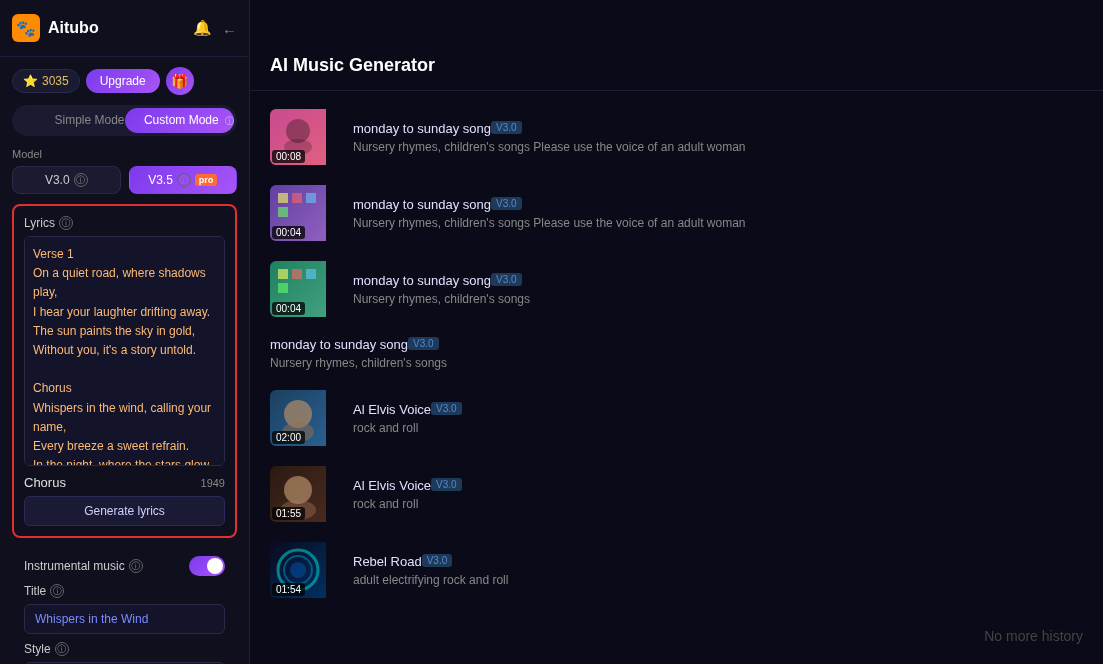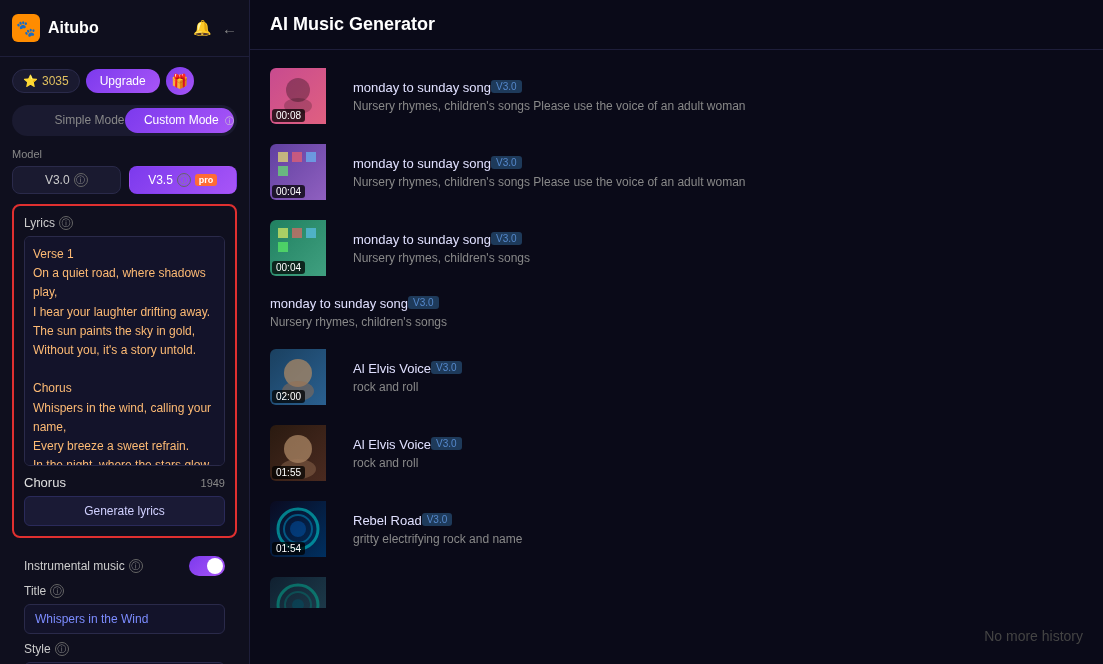--- a/index.html
+++ b/index.html
@@ -331,20 +331,21 @@
 
     .main-header {
       padding: 14px 20px;
       border-bottom: 1px solid #1e1e3a;
     }
 
     .main-title {
       font-size: 18px;
       font-weight: 600;
       color: #fff;
+      margin-top: 41px;
     }
 
     .songs-list {
       flex: 1;
       overflow-y: auto;
       padding: 8px 0;
     }
 
     .song-item {
       display: flex;
@@ -666,21 +667,21 @@
             <circle cx="28" cy="28" r="14" fill="none" stroke="rgba(0,150,200,0.5)" stroke-width="2"></circle>
             <circle cx="28" cy="28" r="8" fill="rgba(0,100,200,0.4)"></circle>
           </svg>
         <div class="song-duration">01:54</div>
       </div>
       <div class="song-info">
         <div class="song-name-row">
           <span class="song-name">Rebel Road</span>
           <span class="version-badge">V3.0</span>
         </div>
-        <div class="song-desc">gritty electrifying rock and name</div>
+        <div class="song-desc">adult electrifying rock and roll</div>
       </div>
     </div>
       <div class="song-item">
       <div class="song-thumb">
         <svg width="56" height="56" xmlns="http://www.w3.org/2000/svg">
             <defs>
               <linearGradient id="g7" x1="0%" y1="0%" x2="100%" y2="100%">
                 <stop offset="0%" style="stop-color:#102030"></stop>
                 <stop offset="100%" style="stop-color:#204050"></stop>
               </linearGradient>

